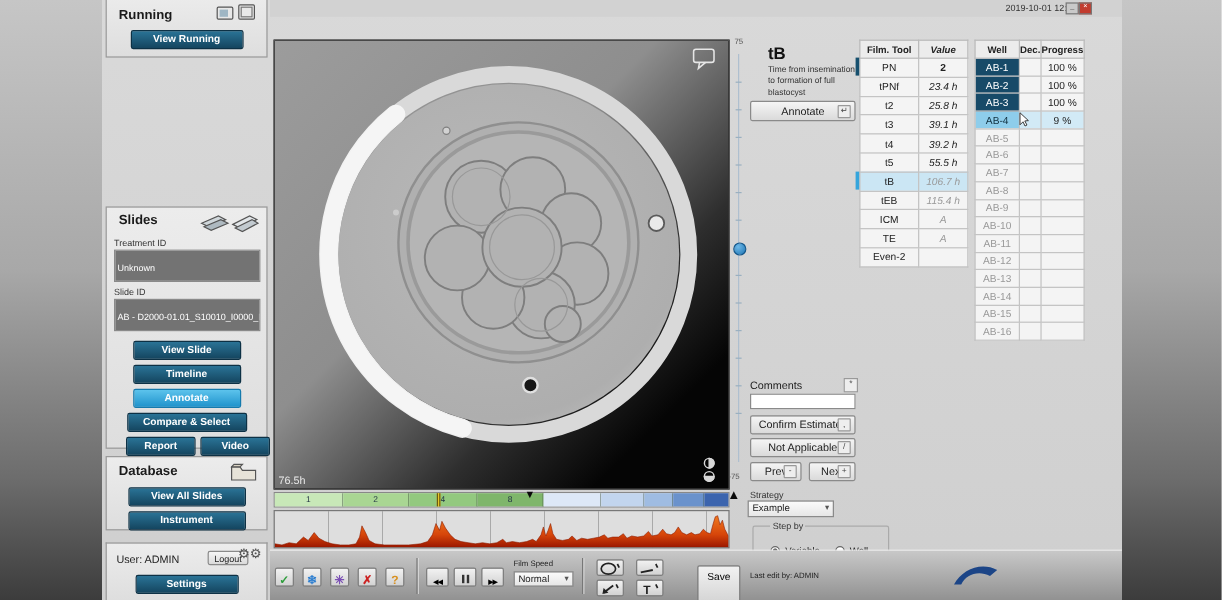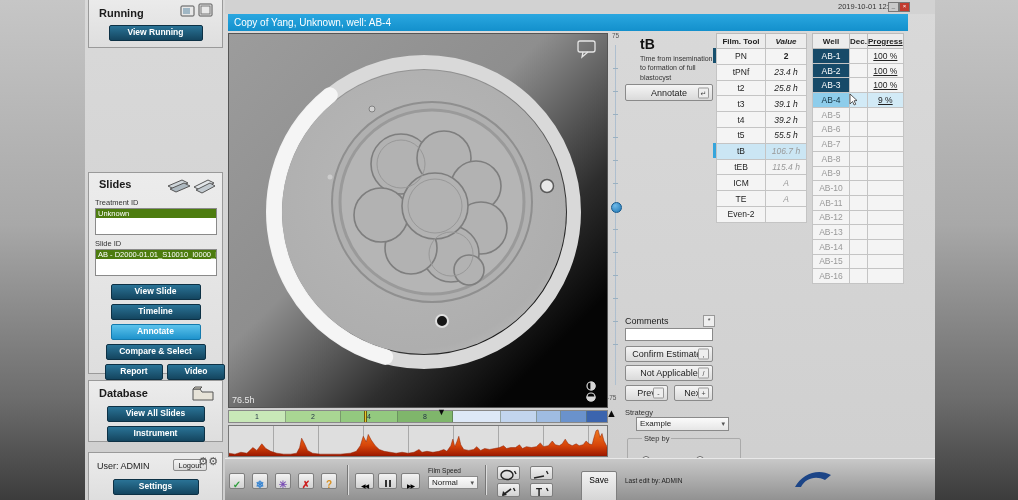--- a/index.html
+++ b/index.html
@@ -21,21 +21,21 @@
 
   
   .panel{left:88px;width:135px;background:linear-gradient(180deg,#ececec,#dedede);border:1px solid #9a9a9a;box-sizing:border-box;}
   .panel-title{font-weight:bold;font-size:11px;color:#1a1a1a;}
   .btn-navy{display:block;background:linear-gradient(180deg,#2a7396,#14455f);border:1px solid #0d3145;border-radius:2px;
             color:#fff;font-size:8.5px;font-weight:bold;text-align:center;height:14px;line-height:13px;}
   .btn-cyan{background:linear-gradient(180deg,#5cc3ec,#1f93cc);border-color:#147aad;}
   .fld-label{font-size:7.5px;color:#333;}
   .fld-input{width:120px;height:11px;border:1px solid #8a8a8a;background:#fff;font-size:8px;padding:0 2px;box-sizing:border-box;font-family:"Liberation Sans",sans-serif;}
   .listbox{width:120px;height:25px;border:1px solid #8a8a8a;background:#fff;font-size:7.5px;overflow:hidden;}
-  .listbox .sel{background:#4d7c0f;color:#fff;padding:0 2px;white-space:nowrap;}
+  .listbox .sel{background:#737373;color:#fff;padding:10px 2px;white-space:nowrap;}
 
   
   #viewer{left:228px;top:33px;width:380px;height:375px;background:#000;border:1px solid #555;box-sizing:border-box;}
   #time-overlay{left:232px;top:395px;color:#e8e8e8;font-size:9px;}
   #focal-track{left:615px;top:45px;width:1px;height:340px;background:#aebfcf;}
   .tick{left:613px;width:5px;height:1px;background:#9ab0c0;}
   #focal-handle{left:611px;top:202px;width:9px;height:9px;border-radius:50%;
                 background:radial-gradient(circle at 35% 30%,#6fb9e8,#1f76b4);border:1px solid #14588c;}
   .focal-label{font-size:6.5px;color:#555;}
   #focal-arrow{left:606px;top:407px;font-size:11px;color:#0a0a0a;}
@@ -64,21 +64,21 @@
   #comments-key{left:703px;top:315px;width:10px;height:10px;border:1px solid #999;background:#eee;font-size:7px;line-height:9px;text-align:center;color:#444;}
   #comments-input{left:625px;top:328px;width:88px;height:13px;}
   #confirm-btn{left:625px;top:346px;width:88px;height:16px;line-height:15px;}
   #na-btn{left:625px;top:365px;width:88px;height:16px;line-height:15px;}
   #prev-btn{left:625px;top:385px;width:43px;height:16px;line-height:15px;}
   #next-btn{left:674px;top:385px;width:39px;height:16px;line-height:15px;}
   #strategy-label{left:625px;top:408px;font-size:7.5px;color:#333;}
   .dropdown{border:1px solid #8a8a8a;background:linear-gradient(180deg,#fbfbfb,#e6e6e6);font-size:8px;color:#222;
             line-height:12px;padding:0 3px;box-sizing:border-box;}
   .dropdown .arrow{float:right;font-size:7px;color:#555;}
-  #strategy-dd{left:636px;top:417px;width:93px;height:14px;}
+  #strategy-dd{left:623px;top:417px;width:72px;height:14px;}
   #stepby{left:625px;top:434px;width:88px;height:30px;border:1px solid #aaa;border-radius:2px;}
   #stepby legend{font-size:7.5px;color:#333;padding:0 2px;margin-left:2px;}
   .radio{display:inline-block;width:8px;height:8px;border:1px solid #666;border-radius:50%;background:#fff;vertical-align:-1px;box-sizing:border-box;}
   .radio.on::after{content:'';display:block;width:4px;height:4px;background:#222;border-radius:50%;margin:1px;}
   .radio-label{font-size:8px;color:#222;}
 
   
   table{border-collapse:collapse;}
   #anno-table{left:716px;top:33px;}
   #anno-table td,#anno-table th,#well-table td,#well-table th{border:1px solid #c4c4c4;background:#f4f4f4;
@@ -91,21 +91,21 @@
   #anno-table tr.sel td{background:#cbe6f4;}
   #anno-table td.bold{font-style:normal;font-weight:bold;}
   .accent{width:3px;height:15px;}
   #accent-pn{left:713px;top:48px;background:#17506e;}
   #accent-tb{left:713px;top:143px;background:#35a5dc;}
 
   #well-table{left:812px;top:33px;}
   #well-table td{height:13.7px;}
   #well-table .c-well{width:36px;}
   #well-table .c-dec{width:17px;}
-  #well-table .c-prog{width:34px;text-decoration:underline;}
+  #well-table .c-prog{width:34px;}
   #well-table tr.done td.c-well{background:#174a68;color:#fff;}
   #well-table tr.cur td{background:#d2eaf6;}
   #well-table tr.cur td.c-well{background:#8ecdeb;color:#11303f;}
   #well-table tr.empty td.c-well{color:#999;}
   #cursor{left:849px;top:93px;}
 
   
   #toolbar{left:225px;top:458px;width:710px;height:42px;background:linear-gradient(180deg,#c8c8c8,#909090);border-top:1px solid #e8e8e8;}
   .tb-btn{position:absolute;background:linear-gradient(180deg,#f2f2f2,#d2d2d2);border:1px solid #7f7f7f;border-radius:2px;
           text-align:center;box-sizing:border-box;}
@@ -127,21 +127,20 @@
 </head>
 <body>
 
 <div id="stage">
 
   <div id="app-bg" class="abs"></div>
   <div id="top-strip" class="abs"></div>
   <span id="timestamp" class="abs">2019-10-01 12:37</span>
   <span id="win-min" class="abs win-btn">_</span>
   <span id="win-close" class="abs win-btn">×</span>
-  <div id="titlebar" class="abs">Copy of Yang, Unknown, well: AB-4</div>
 
   <div class="panel abs" style="top:-6px;height:54px;">
     <div class="panel-title" style="margin:12px 0 0 10px;">Running</div>
     <svg class="abs" style="right:8px;top:8px;" width="34" height="16">
       <rect x="1" y="3" width="13" height="10" rx="1" fill="none" stroke="#555"></rect>
         <rect x="3" y="5" width="7" height="6" fill="#9fb6c4"></rect>
       <rect x="19" y="1" width="13" height="12" rx="1" fill="none" stroke="#555"></rect>
         <rect x="21" y="3" width="9" height="8" fill="#e8e8e8" stroke="#777"></rect>
     </svg>
     <a class="btn-navy" style="width:92px;margin:6px auto 0;">View Running</a>

